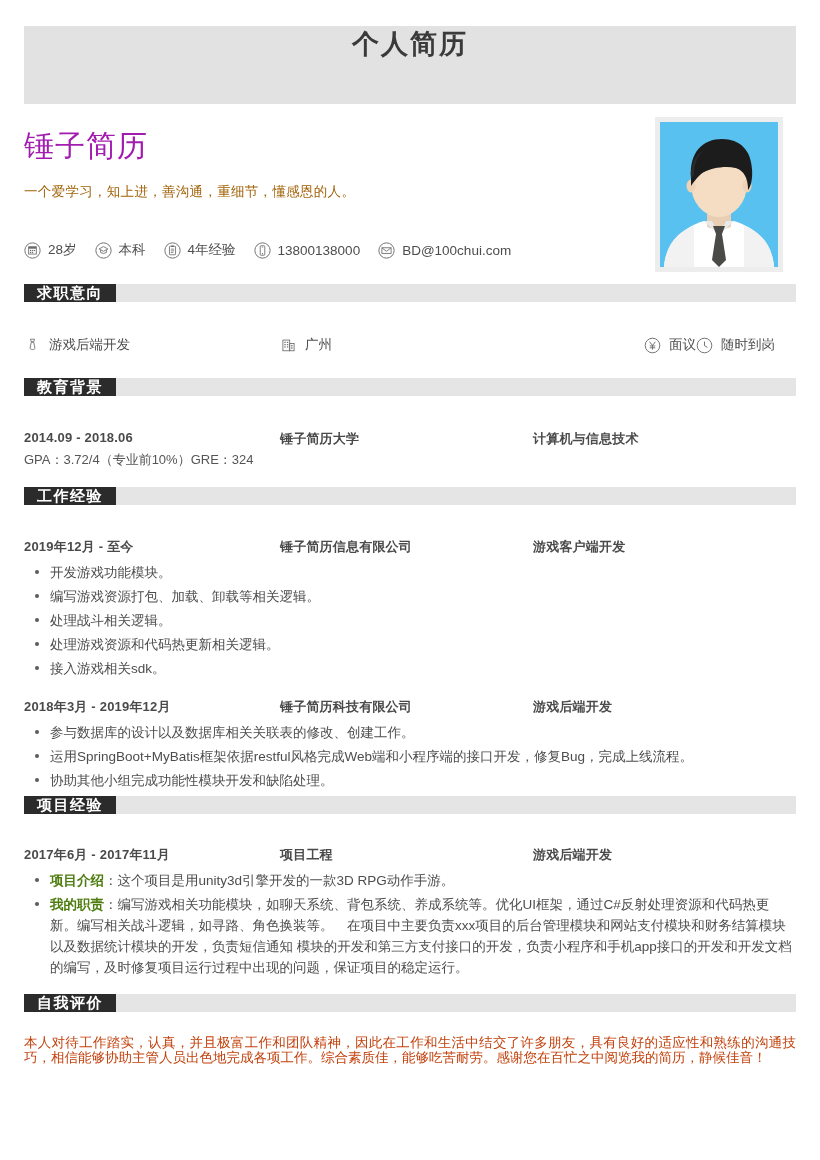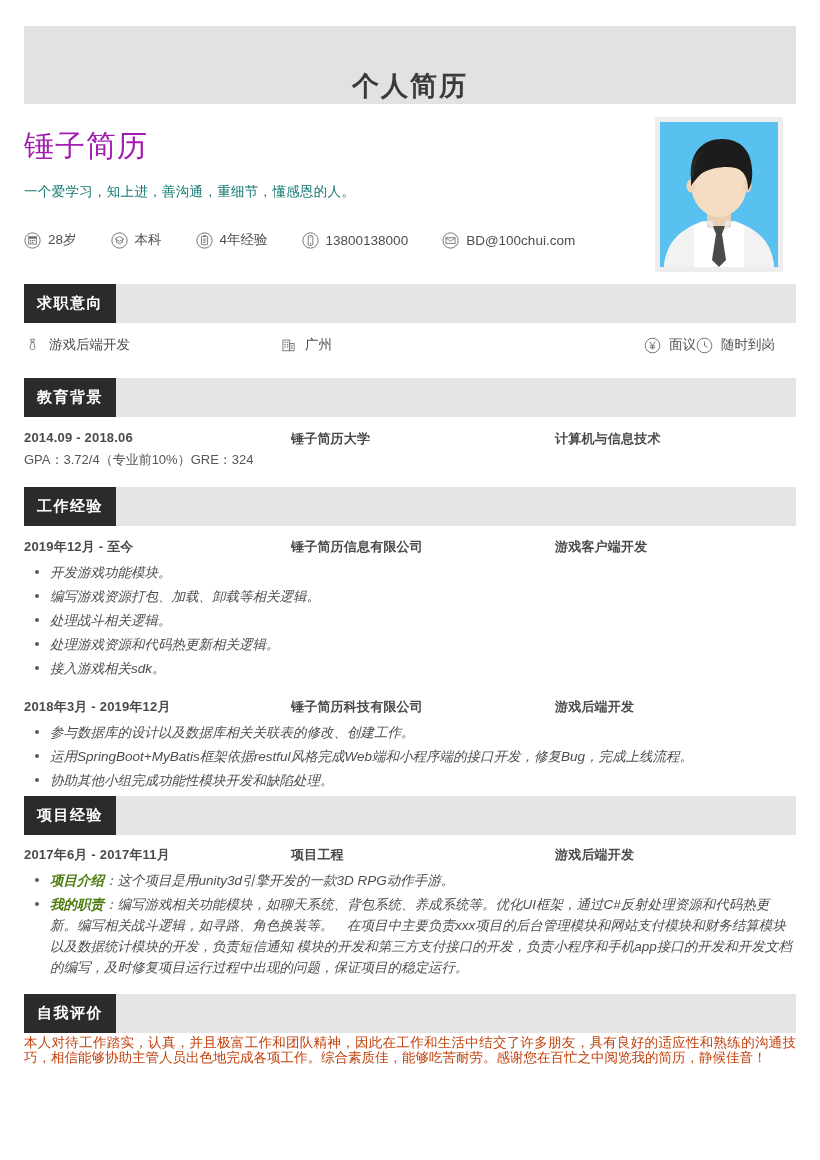--- a/index.html
+++ b/index.html
@@ -21,21 +21,21 @@
 
   
   .title-bar {
     position: absolute;
     left: 24px;
     top: 26px;
     width: 772px;
     height: 78px;
     background: #e2e2e2;
     display: flex;
-    align-items: flex-end;
+    align-items: flex-start;
     justify-content: center;
   }
   .title-bar .title-text {
     font-size: 27px;
     font-weight: bold;
     color: #3a3a3a;
     letter-spacing: 2px;
   }
 
   
@@ -48,29 +48,29 @@
   .name {
     font-size: 30px;
     font-weight: 400;
     color: #a21caf;
     line-height: 1.2;
     letter-spacing: 1px;
   }
   .tagline {
     margin-top: 19px;
     font-size: 13.5px;
-    color: #0f766e;
+    color: #a16207;
     letter-spacing: 0.3px;
   }
   .meta-row {
-    margin-top: 30px;
+    margin-top: 40px;
     display: flex;
     align-items: center;
     flex-wrap: nowrap;
-    gap: 16px;
+    gap: 0px;
   }
   .meta-item {
     display: flex;
     align-items: center;
     margin-right: 18px;
     white-space: nowrap;
   }
   .meta-item .meta-label {
     font-size: 13.5px;
     color: #4d4d4d;
@@ -102,21 +102,21 @@
     height: 100%;
     background: #59c1f0;
     overflow: hidden;
   }
 
   
   .section-head {
     position: absolute;
     left: 24px;
     width: 772px;
-    height: 39px;
+    height: 18px;
     background: #e5e5e5;
     display: flex;
     align-items: stretch;
   }
   .section-head .tag {
     background: #2b2b2b;
     color: #ffffff;
     font-size: 15px;
     font-weight: bold;
     letter-spacing: 1.5px;
@@ -126,41 +126,39 @@
   }
 
   
   .block { position: absolute; left: 24px; width: 772px; }
   .row3 {
     display: flex;
     font-size: 13px;
     font-weight: bold;
     color: #4a4a4a;
     letter-spacing: 0.2px;
-    gap: 11px;
   }
   .row3 .c1 { width: 256px; flex: 0 0 256px; }
   .row3 .c2 { width: 253px; flex: 0 0 253px; }
   .row3 .c3 { flex: 1 1 auto; }
   .subline {
     font-size: 13px;
     color: #555;
     margin-top: 3px;
     font-weight: normal;
   }
 
   ul.bullets { list-style: none; margin-top: 6px; }
   ul.bullets li {
     position: relative;
     padding-left: 26px;
     font-size: 13.5px;
     color: #4d4d4d;
     line-height: 21px;
     margin-top: 3px;
-    font-style: italic;
   }
   ul.bullets li::before {
     content: "";
     position: absolute;
     left: 11px;
     top: 8px;
     width: 4px;
     height: 4px;
     border-radius: 50%;
     background: #5a5a5a;

